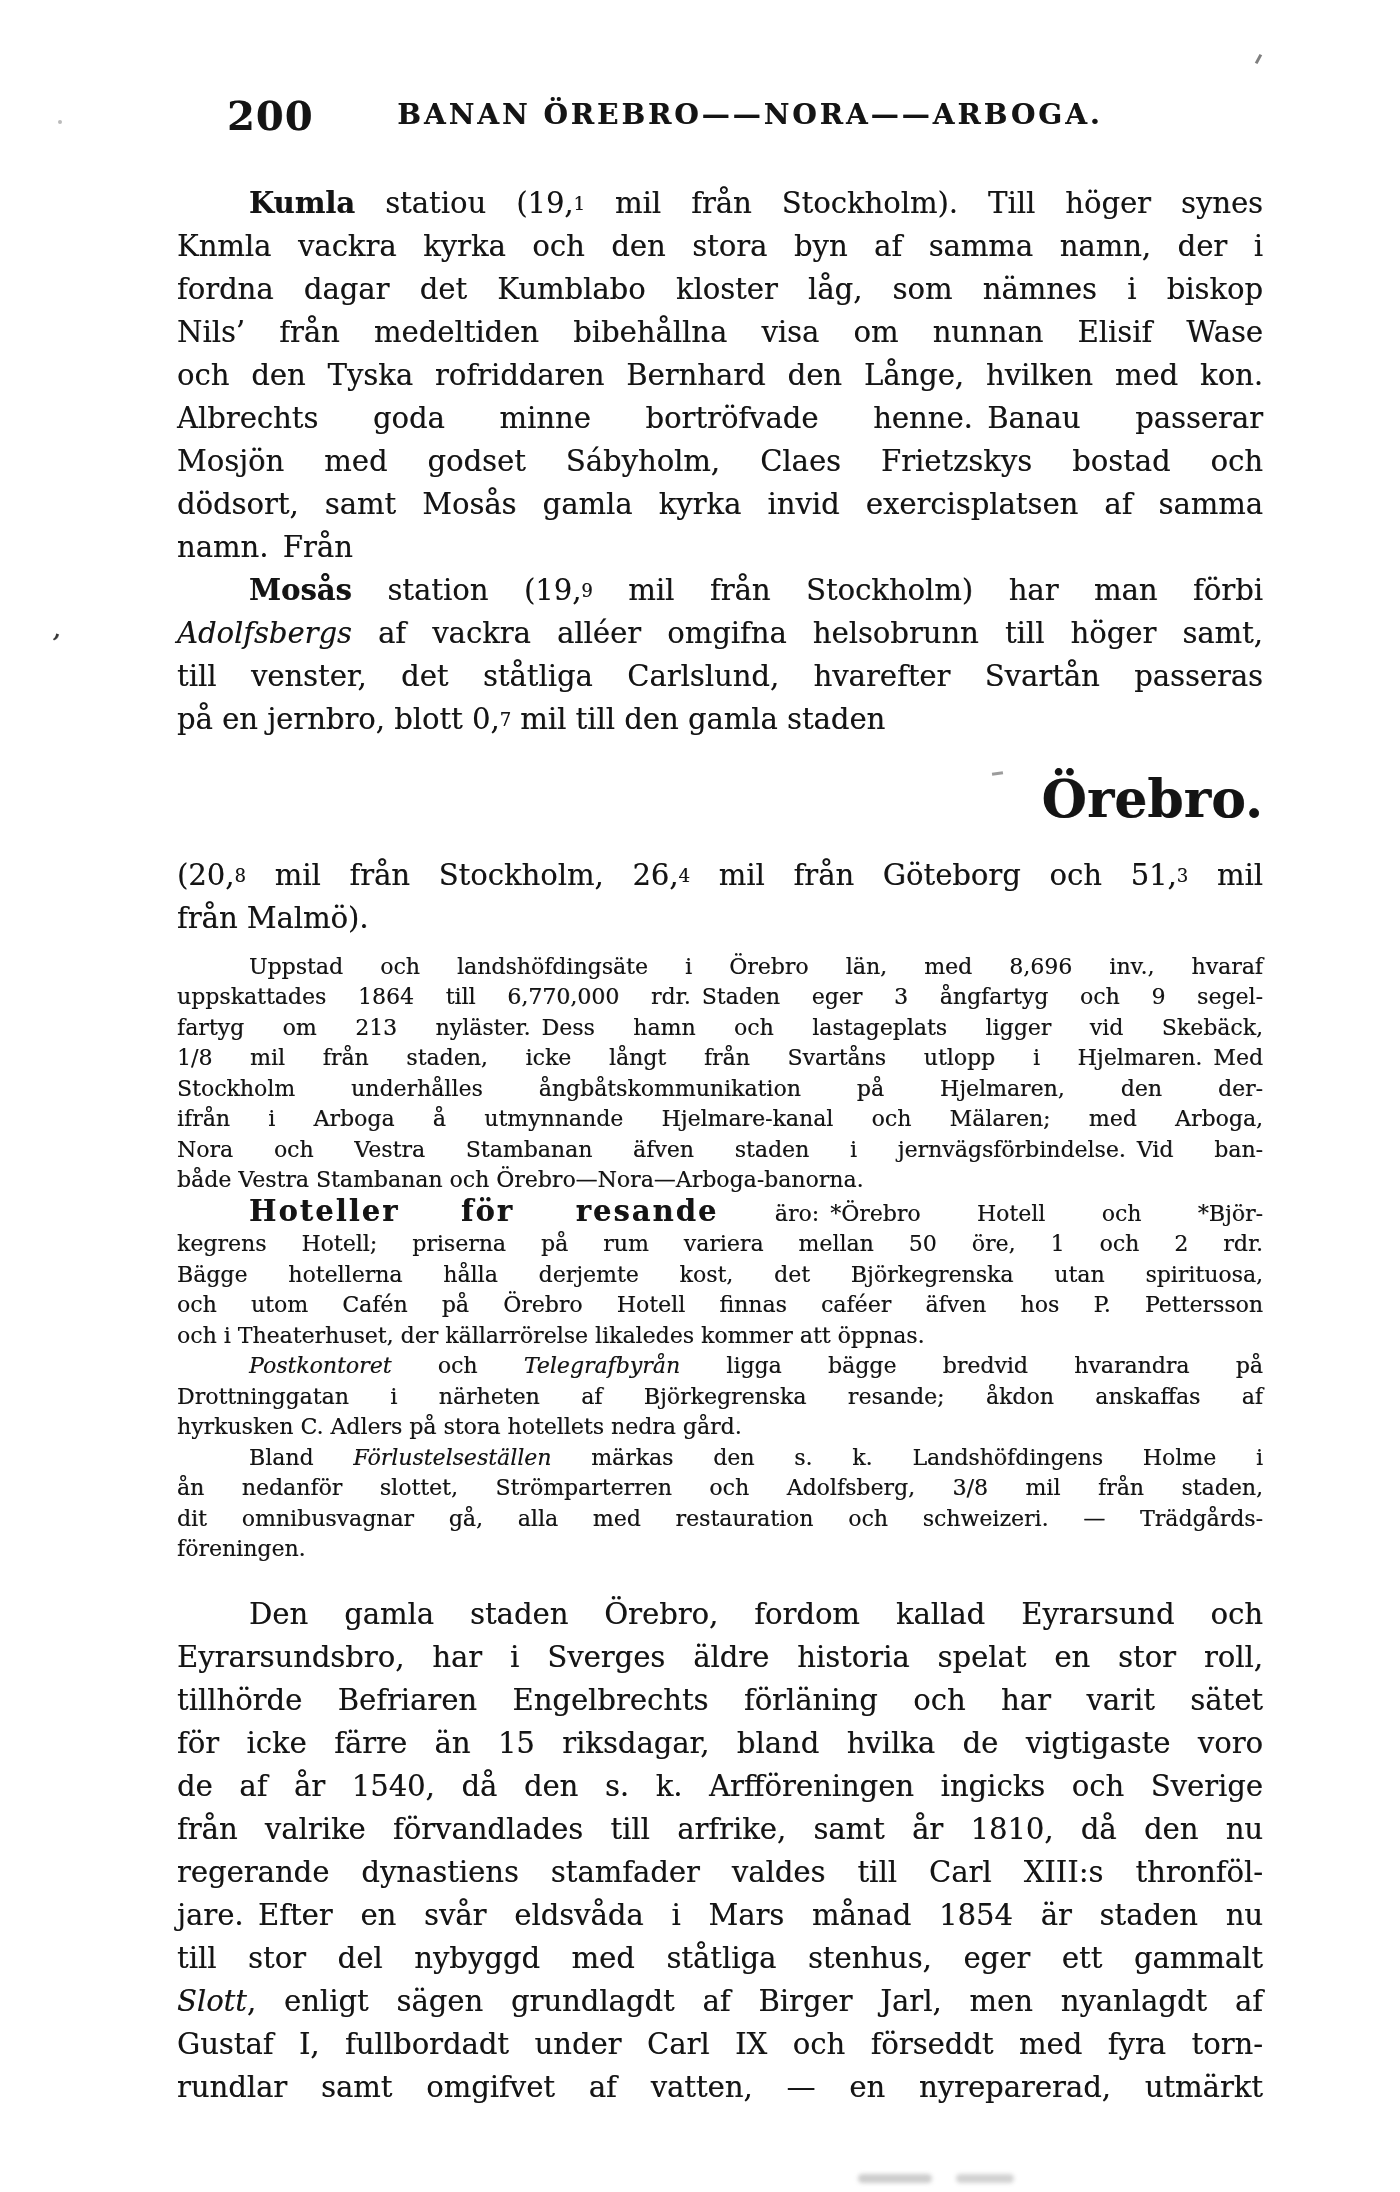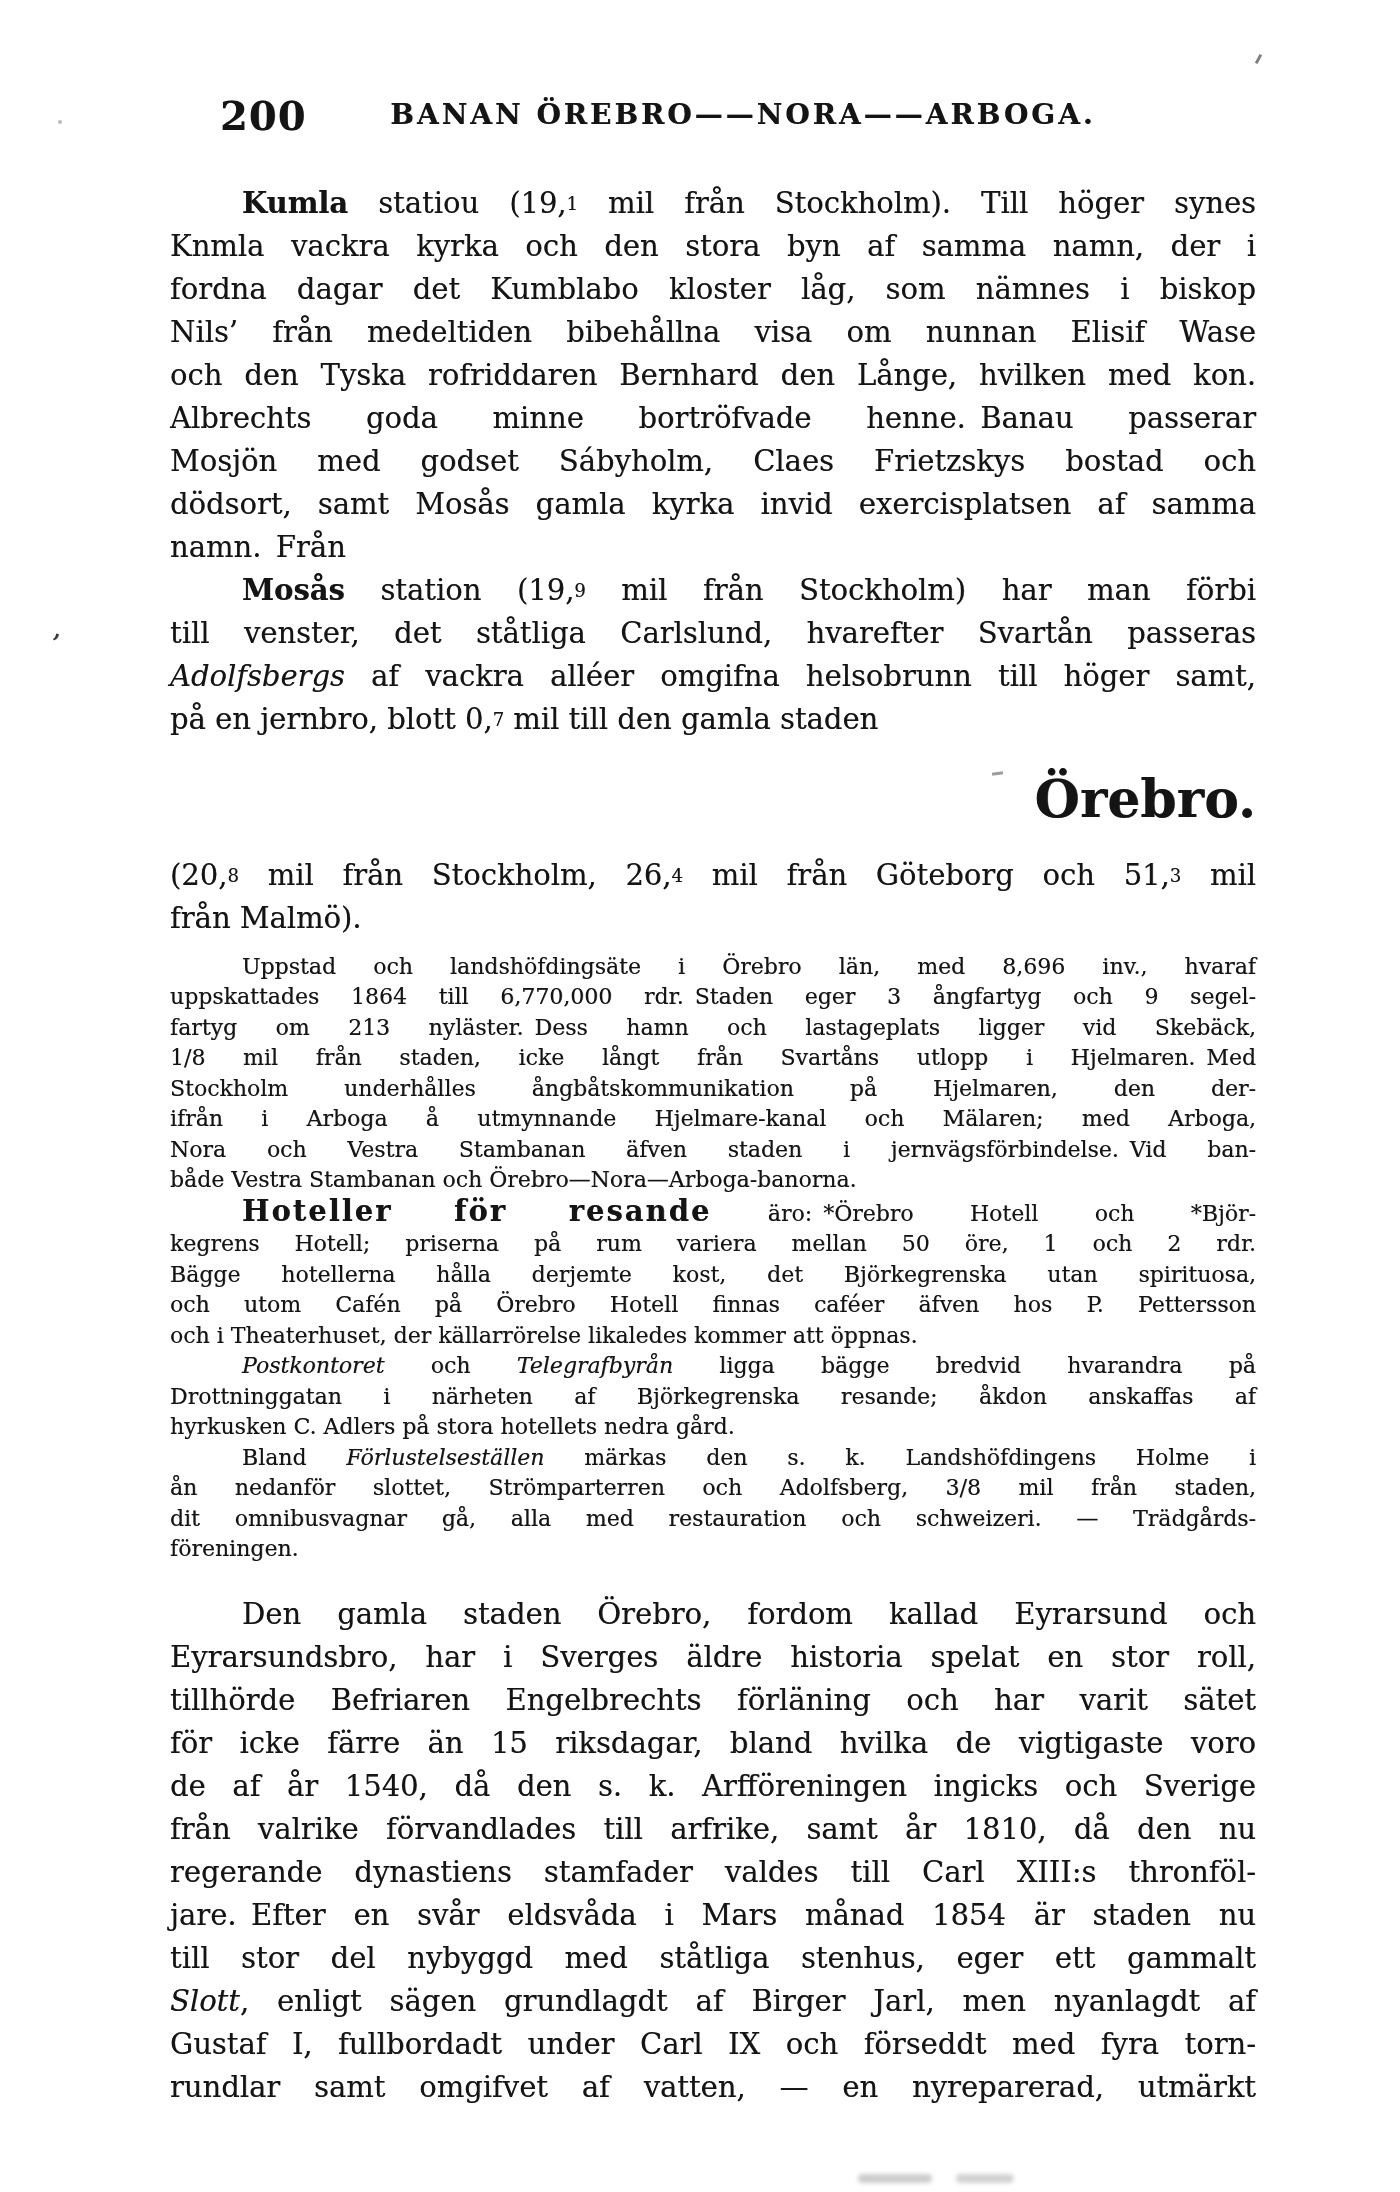--- a/index.html
+++ b/index.html
@@ -6,21 +6,21 @@
   .page {
     position:relative;
     width:1400px; height:2192px;
     margin:0 auto;
     background:#ffffff;
     font-family:"DejaVu Serif", serif;
     color:#141414;
     overflow:hidden;
     text-shadow:0.35px 0 0 rgba(0,0,0,0.5);
   }
-  .content { position:absolute; left:170px; top:0; width:1086px; }
+  .content { position:absolute; left:177px; top:0; width:1086px; }
 
   
   .running-head { position:relative; margin-top:98px; height:40px; }
   .page-number {
     position:absolute; left:50px; top:-6px;
     font-size:40px; font-weight:700; letter-spacing:1px;
   }
   .running-title {
     text-align:center; font-size:28px; font-weight:700;
     letter-spacing:3px; padding-left:60px;
@@ -83,22 +83,22 @@
         <div class="line jl"><span>Nils’ från medeltiden bibehållna visa om nunnan Elisif Wase</span></div>
         <div class="line jl"><span>och den Tyska rofriddaren Bernhard den Långe, hvilken med kon.</span></div>
         <div class="line jl"><span>Albrechts goda minne bortröfvade henne. Banau passerar</span></div>
         <div class="line jl"><span>Mosjön med godset Sábyholm, Claes Frietzskys bostad och</span></div>
         <div class="line jl"><span>dödsort, samt Mosås gamla kyrka invid exercisplatsen af samma</span></div>
         <div class="line ll"><span>namn. Från</span></div>
       </div>
 
     <div class="body-par">
         <div class="line jl ind"><span class="b">Mosås</span><span> station (19,</span><span class="sm">9</span><span> mil från Stockholm) har man förbi</span></div>
+        <div class="line jl"><span class="i">Adolfsbergs</span><span> af vackra alléer omgifna helsobrunn till höger samt,</span></div>
         <div class="line jl"><span>till venster, det ståtliga Carlslund, hvarefter Svartån passeras</span></div>
-        <div class="line jl"><span class="i">Adolfsbergs</span><span> af vackra alléer omgifna helsobrunn till höger samt,</span></div>
         <div class="line ll"><span>på en jernbro, blott 0,</span><span class="sm">7</span><span> mil till den gamla staden</span></div>
       </div>
 
     <div class="heading">Örebro.</div>
 
     <div class="body-par subtitle">
         <div class="line jl"><span>(20,</span><span class="sm">8</span><span> mil från Stockholm, 26,</span><span class="sm">4</span><span> mil från Göteborg och 51,</span><span class="sm">3</span><span> mil</span></div>
         <div class="line ll"><span>från Malmö).</span></div>
       </div>
 

